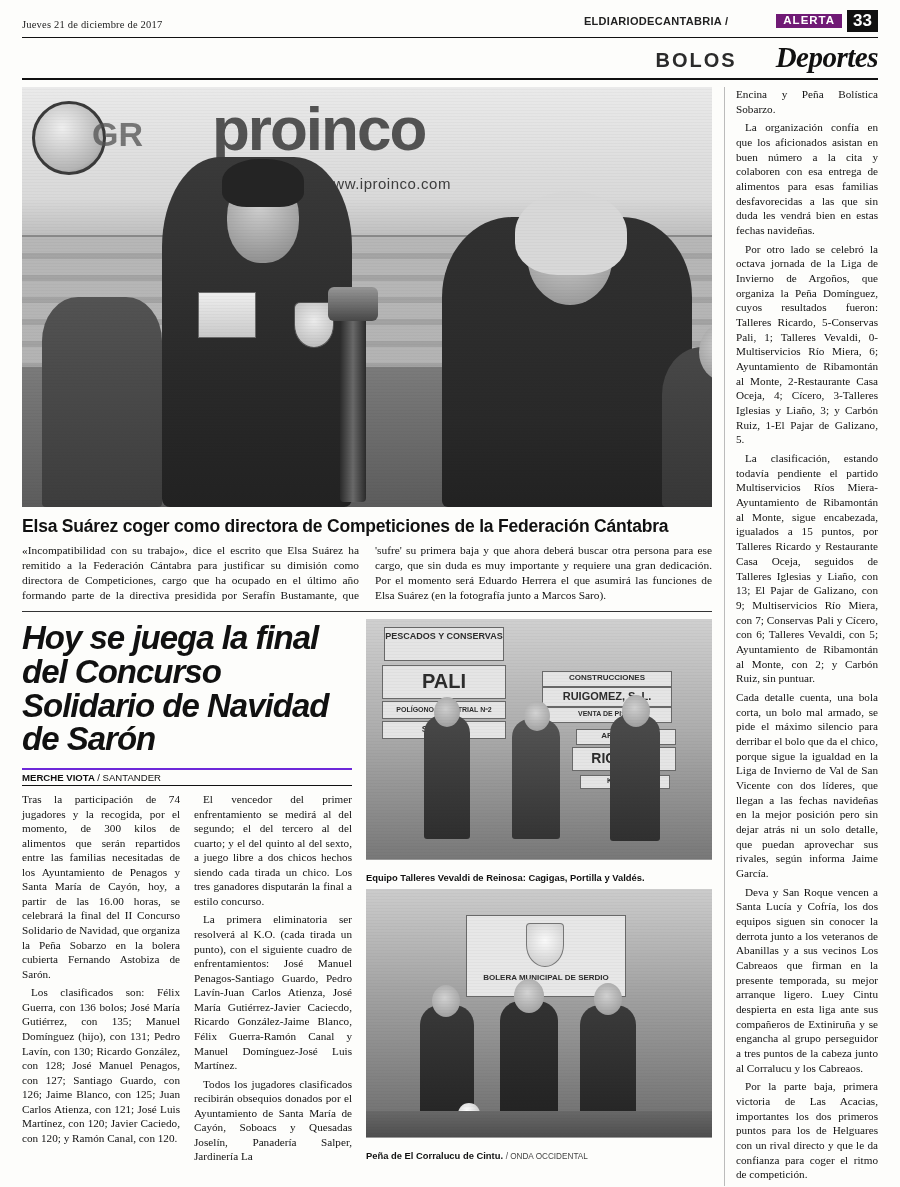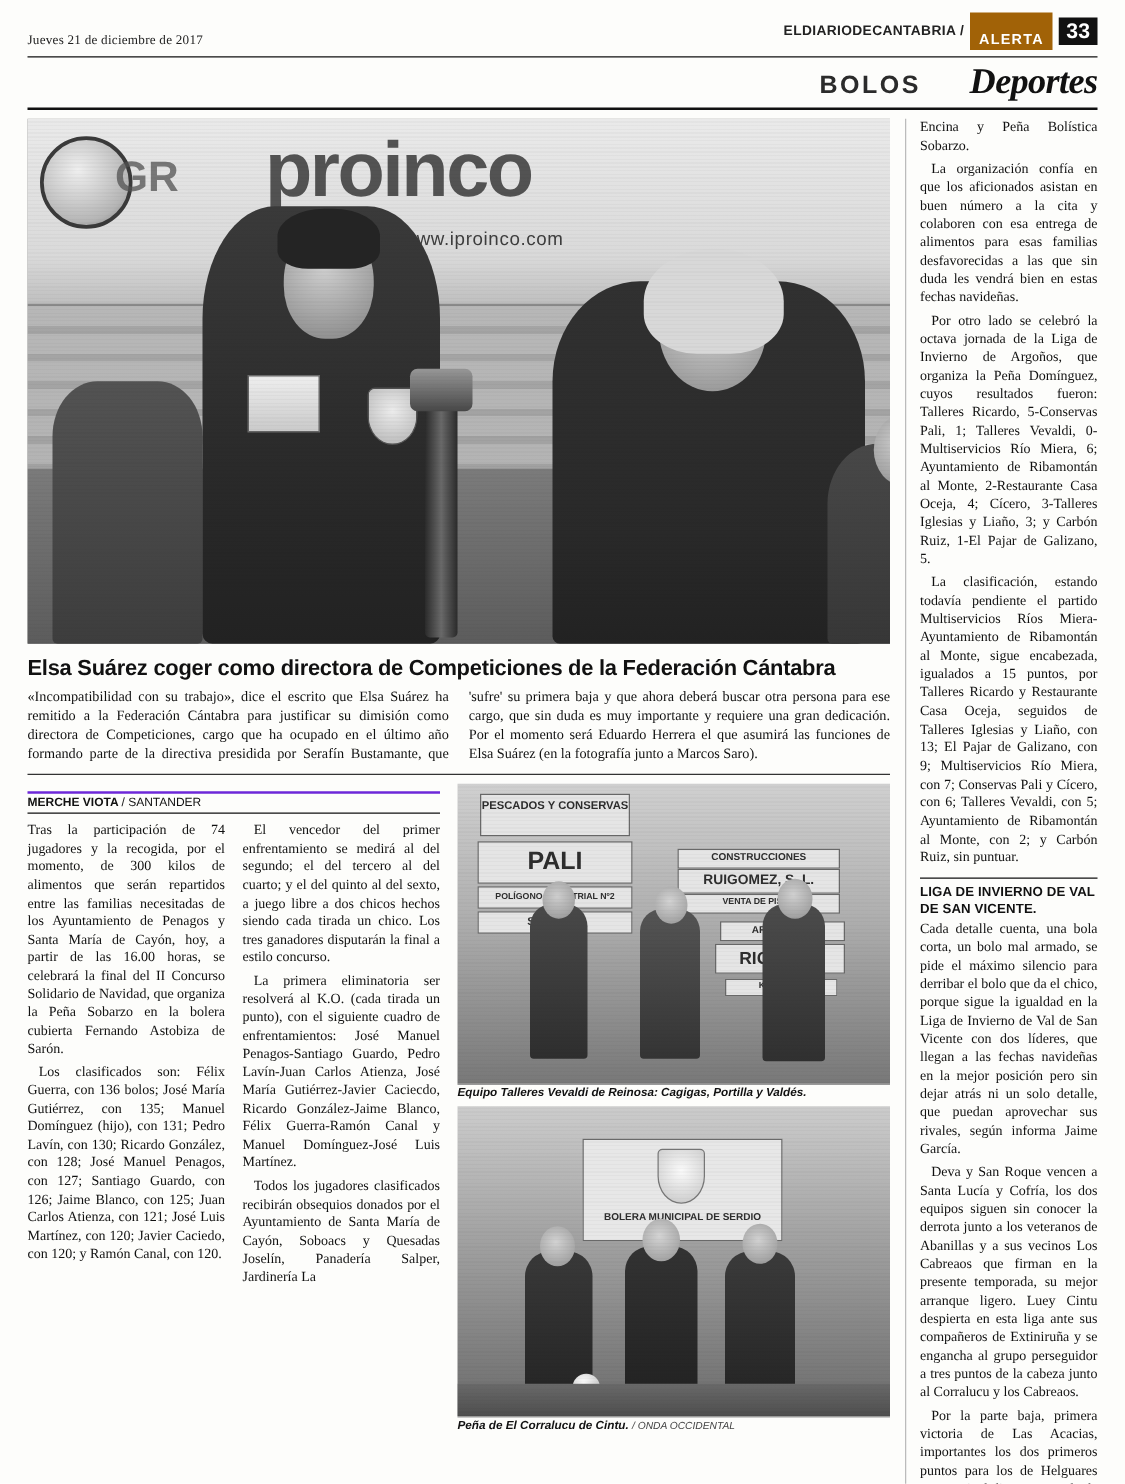--- a/index.html
+++ b/index.html
@@ -42,27 +42,28 @@
     font-size: 11px;
   }
   .mast-brand {
     font-family: "Liberation Sans", sans-serif;
     font-weight: bold;
     font-size: 11px;
     letter-spacing: .3px;
     color: #222;
   }
   .mast-alerta {
-    background: #a16207;
+    background: #701a75;
     color: #fff;
     font-family: "Liberation Sans", sans-serif;
     font-weight: bold;
     font-size: 11.5px;
     letter-spacing: 1px;
-    padding: 16px 7px 2px 7px;
+    padding: 0 7px 2px 7px;
+    margin-left: 43px;
   }
   .mast-pageno {
     background: #111;
     color: #fff;
     font-family: "Liberation Sans", sans-serif;
     font-weight: bold;
     font-size: 17px;
     line-height: 1;
     padding: 2px 6px 3px 6px;
   }
@@ -332,23 +333,22 @@
     color: #2e2d2b;
     background: #e8e5de;
     border: 1px solid #6b6963;
     line-height: 1.05;
     text-align: center;
   }
   .caption {
     font-family: "Liberation Sans", sans-serif;
     font-size: 9.4px;
     font-weight: bold;
-    padding-top: 0;
+    padding-top: 12px;
     border-top: 1px solid #999;
-    font-style: italic;
   }
   .caption .credit { font-weight: normal; font-size: 8.2px; color: #444; }
 
   
   .rc-text {
     font-size: 11.2px;
     line-height: 1.31;
     text-align: justify;
   }
   .rc-text p { margin: 0 0 4px 0; text-indent: 9px; }
@@ -421,20 +421,21 @@
         <div class="grain"></div>
       </div>
 
       <div class="headline-1">Elsa Suárez coger como directora de Competiciones de la Federación Cántabra</div>
       <div class="lead-para">«Incompatibilidad con su trabajo», dice el escrito que Elsa Suárez ha remitido a la Federación Cántabra para justificar su dimisión como directora de Competiciones, cargo que ha ocupado en el último año formando parte de la directiva presidida por Serafín Bustamante, que 'sufre' su primera baja y que ahora deberá buscar otra persona para ese cargo, que sin duda es muy importante y requiere una gran dedicación. Por el momento será Eduardo Herrera el que asumirá las funciones de Elsa Suárez (en la fotografía junto a Marcos Saro).</div>
       <div class="sep-line"></div>
 
       <div class="mid">
 
         <div>
+          <div class="big-headline">Hoy se juega la final del Concurso Solidario de Navidad de Sarón</div>
           <div class="byline">
             <span>MERCHE VIOTA</span>
             <span class="loc">/ SANTANDER</span>
           </div>
           <div class="two-col-text">
             <p class="first">Tras la participación de 74 jugadores y la recogida, por el momento, de 300 kilos de alimentos que serán repartidos entre las familias necesitadas de los Ayuntamiento de Penagos y Santa María de Cayón, hoy, a partir de las 16.00 horas, se celebrará la final del II Concurso Solidario de Navidad, que organiza la Peña Sobarzo en la bolera cubierta Fernando Astobiza de Sarón.</p>
             <p>Los clasificados son: Félix Guerra, con 136 bolos; José María Gutiérrez, con 135; Manuel Domínguez (hijo), con 131; Pedro Lavín, con 130; Ricardo González, con 128; José Manuel Penagos, con 127; Santiago Guardo, con 126; Jaime Blanco, con 125; Juan Carlos Atienza, con 121; José Luis Martínez, con 120; Javier Caciedo, con 120; y Ramón Canal, con 120.</p>
             <p>El vencedor del primer enfrentamiento se medirá al del segundo; el del tercero al del cuarto; y el del quinto al del sexto, a juego libre a dos chicos hechos siendo cada tirada un chico. Los tres ganadores disputarán la final a estilo concurso.</p>
             <p>La primera eliminatoria ser resolverá al K.O. (cada tirada un punto), con el siguiente cuadro de enfrentamientos: José Manuel Penagos-Santiago Guardo, Pedro Lavín-Juan Carlos Atienza, José María Gutiérrez-Javier Caciecdo, Ricardo González-Jaime Blanco, Félix Guerra-Ramón Canal y Manuel Domínguez-José Luis Martínez.</p>
             <p>Todos los jugadores clasificados recibirán obsequios donados por el Ayuntamiento de Santa María de Cayón, Soboacs y Quesadas Joselín, Panadería Salper, Jardinería La</p>
@@ -491,21 +492,20 @@
     </div>
 
     <div class="col-right">
       <div class="rc-text">
         <p class="first">Encina y Peña Bolística Sobarzo.</p>
         <p>La organización confía en que los aficionados asistan en buen número a la cita y colaboren con esa entrega de alimentos para esas familias desfavorecidas a las que sin duda les vendrá bien en estas fechas navideñas.</p>
         <p>Por otro lado se celebró la octava jornada de la Liga de Invierno de Argoños, que organiza la Peña Domínguez, cuyos resultados fueron: Talleres Ricardo, 5-Conservas Pali, 1; Talleres Vevaldi, 0-Multiservicios Río Miera, 6; Ayuntamiento de Ribamontán al Monte, 2-Restaurante Casa Oceja, 4; Cícero, 3-Talleres Iglesias y Liaño, 3; y Carbón Ruiz, 1-El Pajar de Galizano, 5.</p>
         <p>La clasificación, estando todavía pendiente el partido Multiservicios Ríos Miera-Ayuntamiento de Ribamontán al Monte, sigue encabezada, igualados a 15 puntos, por Talleres Ricardo y Restaurante Casa Oceja, seguidos de Talleres Iglesias y Liaño, con 13; El Pajar de Galizano, con 9; Multiservicios Río Miera, con 7; Conservas Pali y Cícero, con 6; Talleres Vevaldi, con 5; Ayuntamiento de Ribamontán al Monte, con 2; y Carbón Ruiz, sin puntuar.</p>
       </div>
 
-      <div class="rc-head">LIGA DE INVIERNO DE VAL DE SAN VICENTE.</div>
       <div class="rc-text">
         <p class="first">Cada detalle cuenta, una bola corta, un bolo mal armado, se pide el máximo silencio para derribar el bolo que da el chico, porque sigue la igualdad en la Liga de Invierno de Val de San Vicente con dos líderes, que llegan a las fechas navideñas en la mejor posición pero sin dejar atrás ni un solo detalle, que puedan aprovechar sus rivales, según informa Jaime García.</p>
         <p>Deva y San Roque vencen a Santa Lucía y Cofría, los dos equipos siguen sin conocer la derrota junto a los veteranos de Abanillas y a sus vecinos Los Cabreaos que firman en la presente temporada, su mejor arranque ligero. Luey Cintu despierta en esta liga ante sus compañeros de Extiniruña y se engancha al grupo perseguidor a tres puntos de la cabeza junto al Corralucu y los Cabreaos.</p>
         <p>Por la parte baja, primera victoria de Las Acacias, importantes los dos primeros puntos para los de Helguares con un rival directo y que le da confianza para coger el ritmo de competición.</p>
 
       </div>
 
     </div>
 
   </div>

